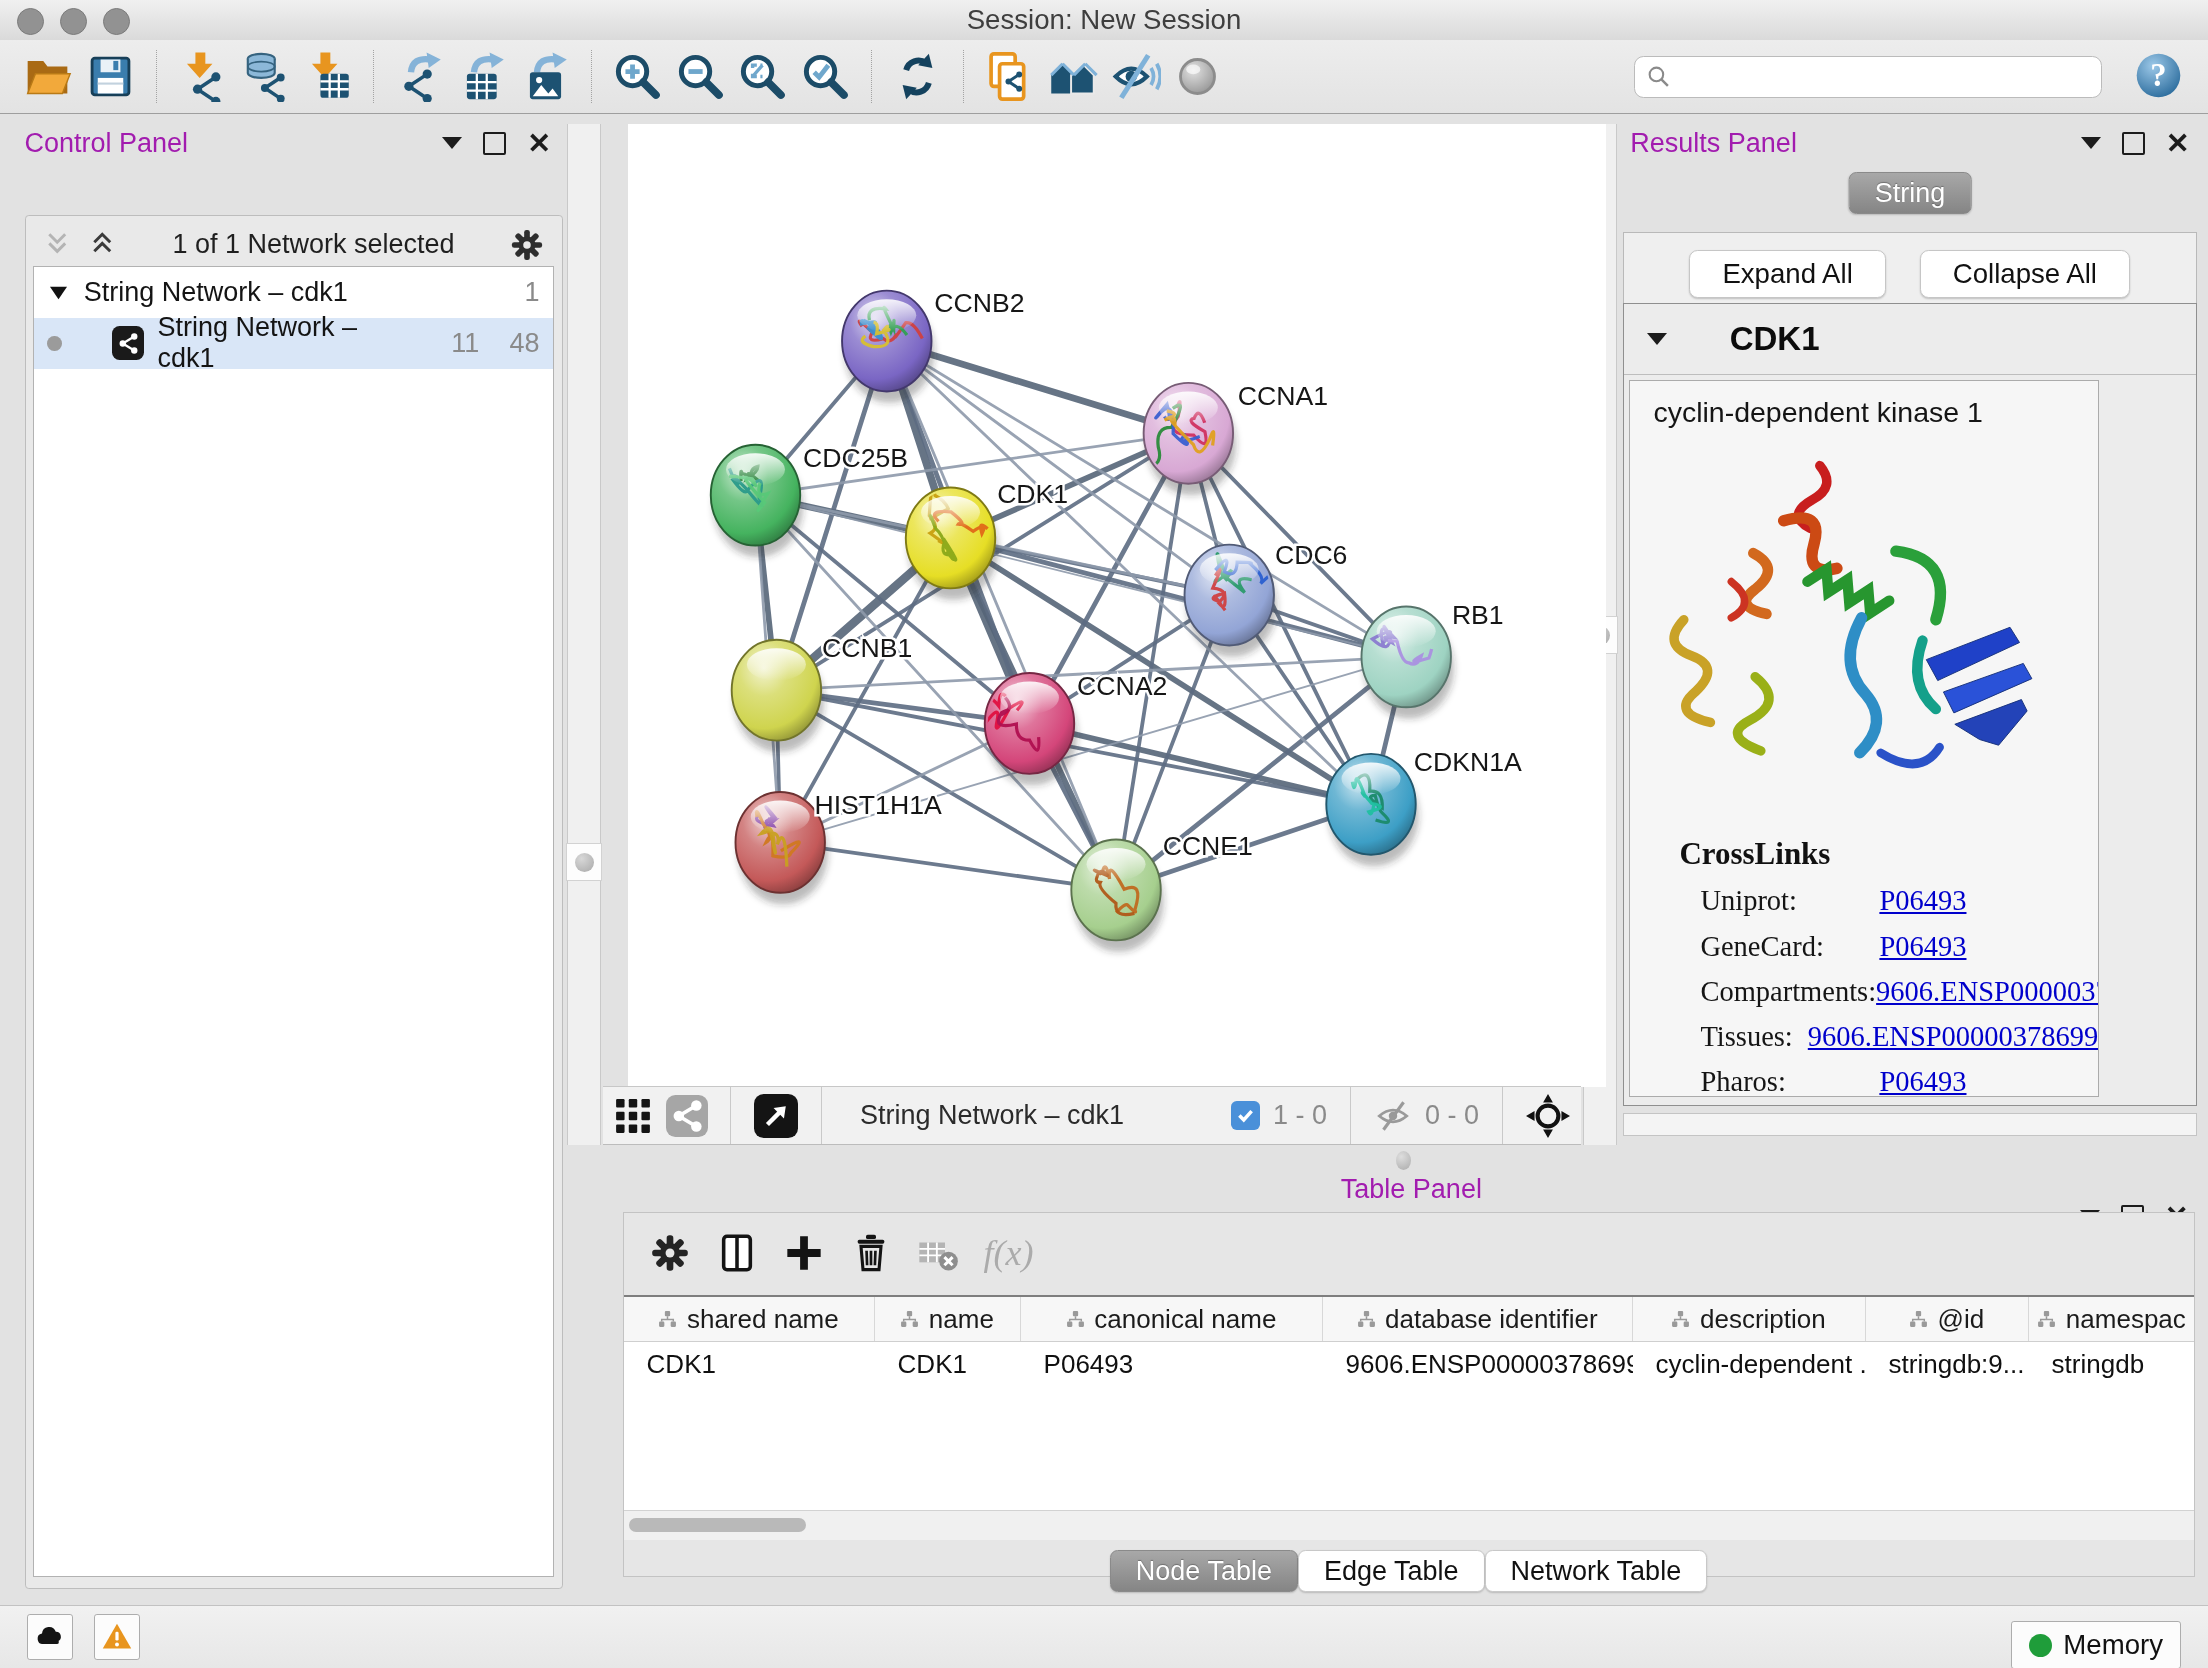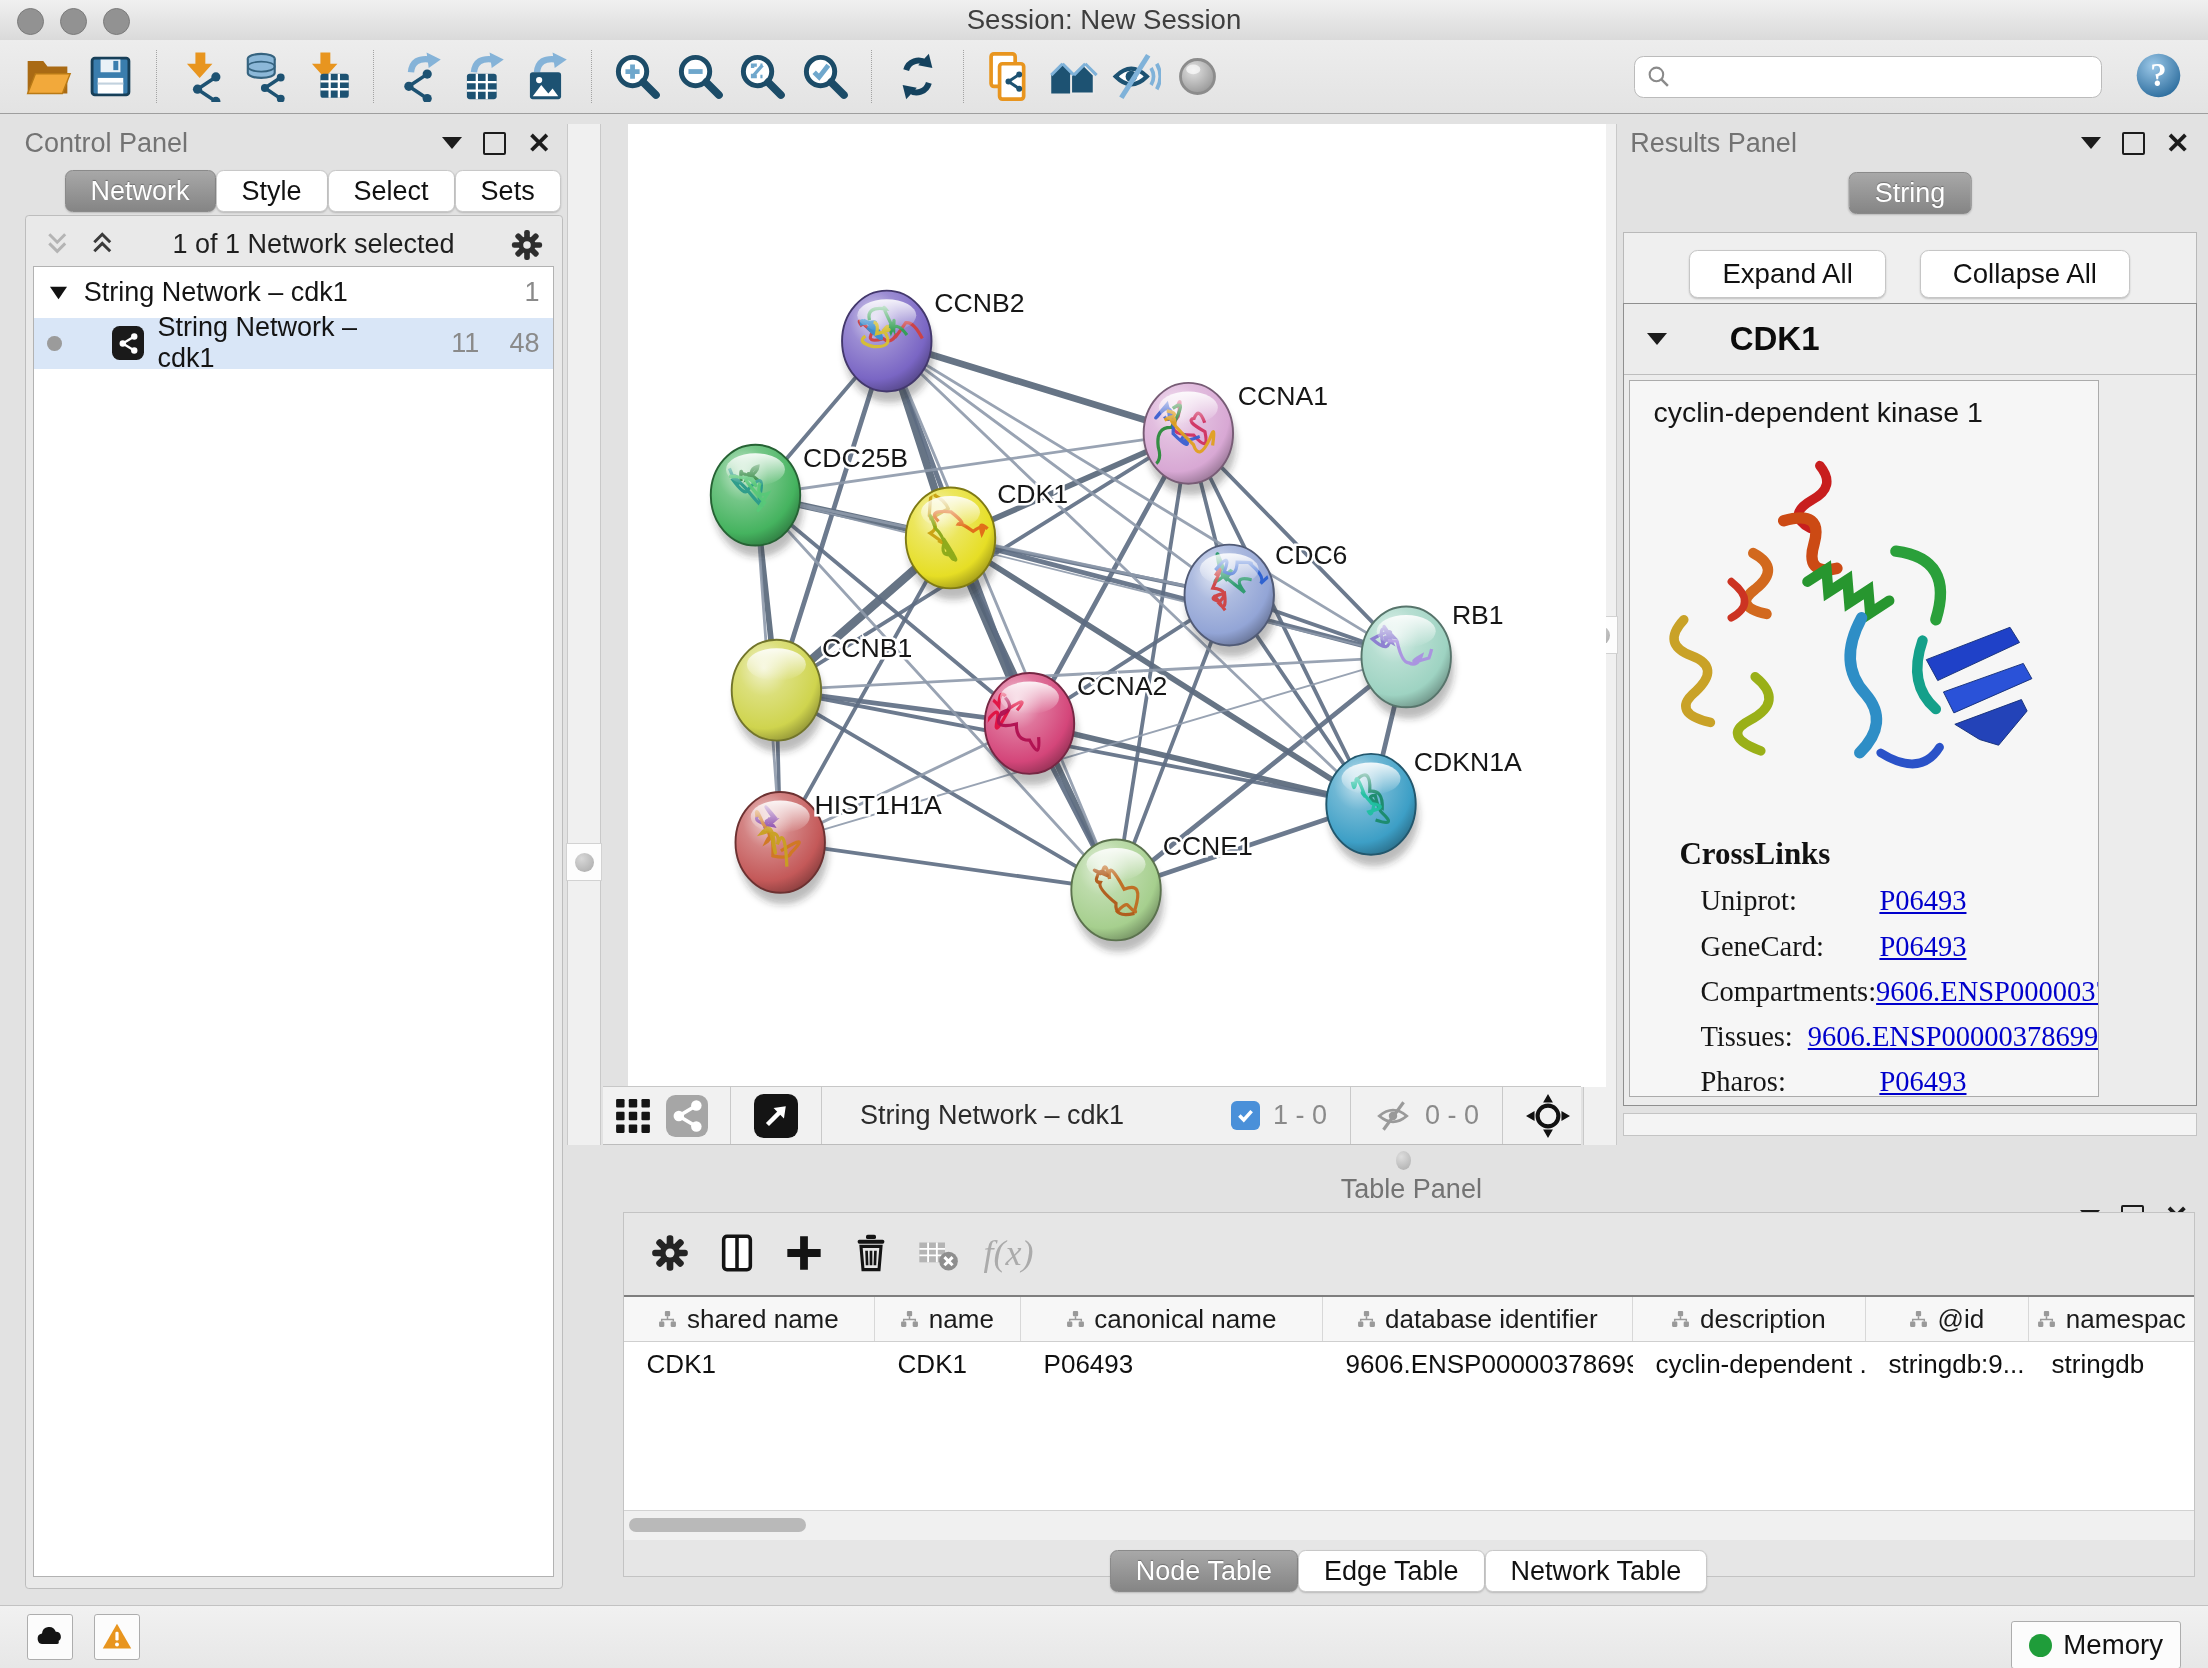--- a/index.html
+++ b/index.html
@@ -11,21 +11,21 @@
   .wtitle{font-size:27.6px;color:#3e3e3e;}
   
   .toolbar{position:absolute;left:0;top:40px;width:100%;height:74px;background:linear-gradient(#ededed,#e3e3e3);border-bottom:1px solid #9e9e9e;display:flex;align-items:center;padding:0 19px;box-sizing:border-box;gap:5.7px;}
   .tool{width:57px;height:61px;display:flex;align-items:center;justify-content:center;background:none;border:none;padding:0;}
   .tool svg{width:51px;height:51px;}
   .tsep{width:0;height:53px;border-left:1.9px dotted #a3a3a3;margin:0 11.4px;}
   .search{margin-left:auto;width:468px;height:42px;background:#fff;border:1px solid #bbb;border-radius:9.5px;display:flex;align-items:center;padding:0 11.4px;box-sizing:border-box;gap:7.6px;}
   .search input{border:none;outline:none;flex:1;font-size:25px;font-family:inherit;background:transparent;}
   .helpbtn{margin-left:27px;margin-right:5.7px;border:none;background:none;padding:0;}
   
-  .phead{font-size:27px;color:#737373;}
+  .phead{font-size:27px;color:#a21caf;}
   .pctl{display:flex;align-items:center;gap:21px;}
   .tri-down{width:0;height:0;border-left:10.5px solid transparent;border-right:10.5px solid transparent;border-top:12.4px solid #1c1c1c;}
   .boxicon{width:19px;height:19px;border:2.4px solid #1c1c1c;border-radius:1.9px;}
   .xicon{font-size:28.5px;font-weight:bold;color:#1c1c1c;line-height:19px;}
   
   .tab{height:40px;padding:0 25px;display:flex;align-items:center;justify-content:center;font-size:27px;border-radius:7.6px 7.6px 7.6px 7.6px;border:1px solid #c8c8c8;background:#fff;color:#111;box-shadow:0 1px 1.9px rgba(0,0,0,.18);}
   .tab.sel{background:linear-gradient(#a8a8a8,#858585);color:#fff;border-color:#8a8a8a;text-shadow:0 -1px 1px rgba(0,0,0,.3);}
   
   .cpanel{position:absolute;left:9.5px;top:124px;width:555px;height:1472px;}
   .cphead{display:flex;align-items:center;padding:3.8px 13.3px 0 15px;}
@@ -290,26 +290,20 @@
 
   <div class="cpanel">
     <div class="cphead">
       <div class="phead">Control Panel</div>
       <div class="pctl" style="margin-left:auto;">
         <div class="tri-down"></div>
         <div class="boxicon"></div>
         <div class="xicon">✕</div>
       </div>
     </div>
-    <div class="cptabs" id="cp-tabs">
-        <div class="tab sel">Network</div>
-        <div class="tab">Style</div>
-        <div class="tab">Select</div>
-        <div class="tab">Sets</div>
-      </div>
     <div class="cpbox">
       <div class="cpstatus">
         <svg width="28.5" height="25" viewBox="0 0 24 22">
             <path d="M5 2l7 7 7-7M5 10l7 7 7-7" stroke="#b4b4b4" stroke-width="2.6" fill="none"></path>
           </svg>
         <svg width="28.5" height="25" viewBox="0 0 24 22">
             <path d="M5 9l7-7 7 7M5 17l7-7 7 7" stroke="#3a3a3a" stroke-width="2.6" fill="none"></path>
           </svg>
         <div class="txt">1 of 1 Network selected</div>
         <svg width="34" height="34" viewBox="0 0 36 36">

